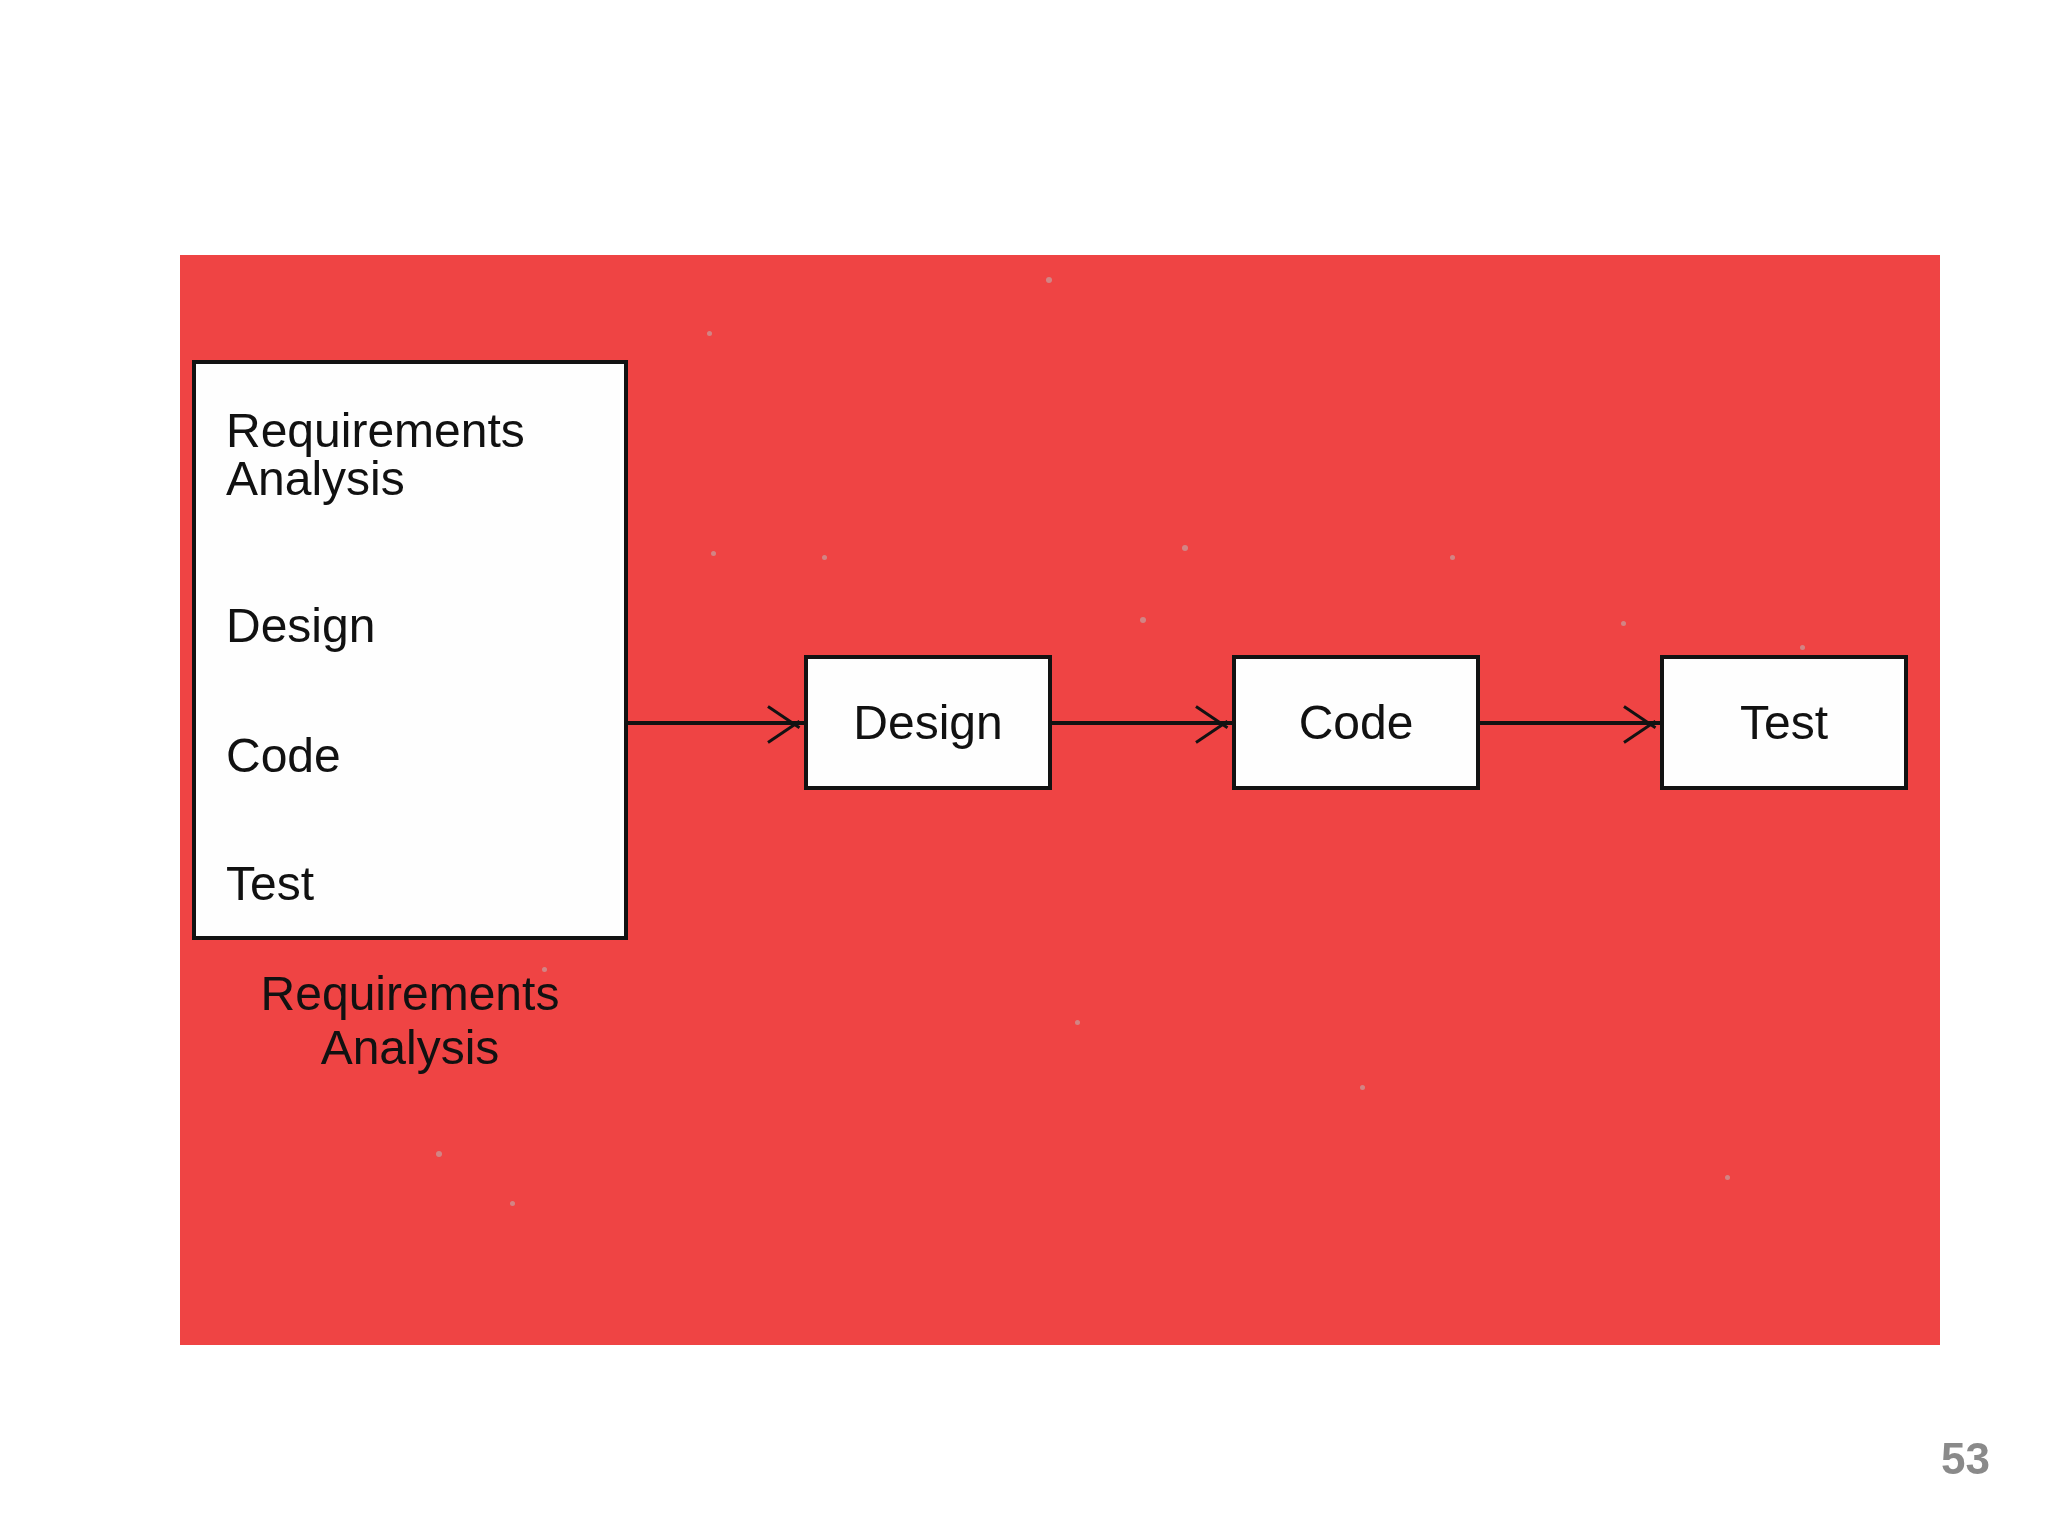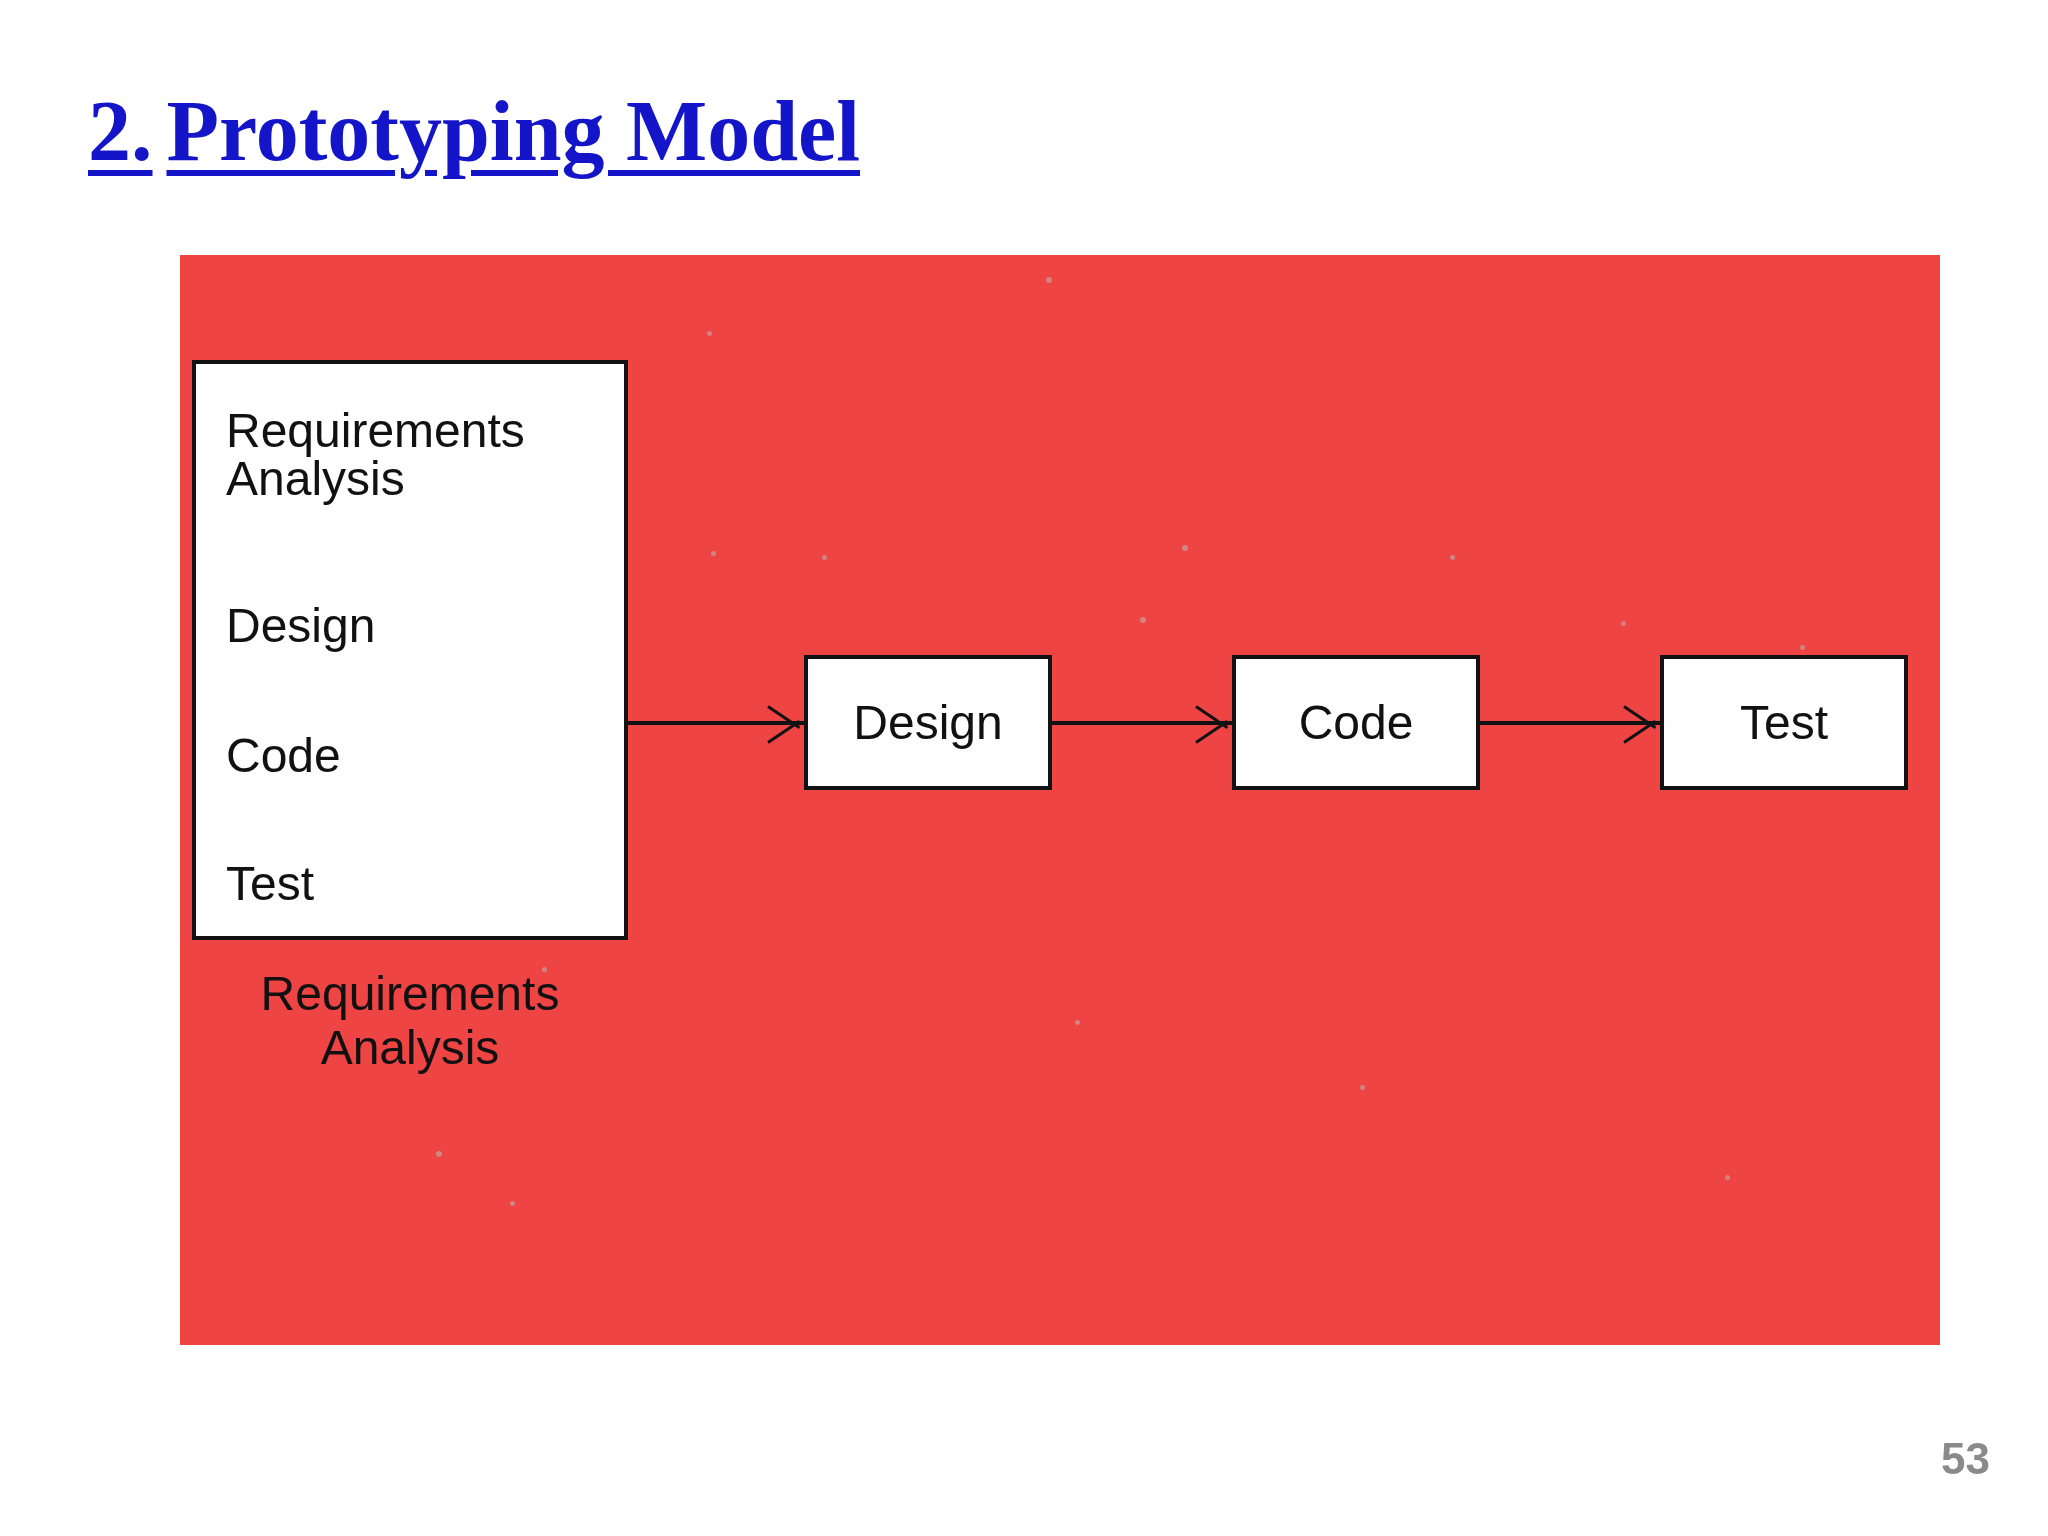--- a/index.html
+++ b/index.html
@@ -158,23 +158,20 @@
     font-weight: bold;
     font-size: 44px;
     color: #8a8a8a;
   }
 </style>
 </head>
 <body>
 
 <div id="slide">
 
-  <div id="title">
-    <span class="num">2.</span><span class="rest">Prototyping Model</span>
-  </div>
 
   <div id="scan">
 
     <div class="speck" style="left:866px;  top:22px;  width:6px; height:6px;"></div>
     <div class="speck" style="left:527px;  top:76px;  width:5px; height:5px;"></div>
     <div class="speck" style="left:226px;  top:230px; width:5px; height:5px;"></div>
     <div class="speck" style="left:642px;  top:300px; width:5px; height:5px;"></div>
     <div class="speck" style="left:531px;  top:296px; width:5px; height:5px;"></div>
     <div class="speck" style="left:1002px; top:290px; width:6px; height:6px;"></div>
     <div class="speck" style="left:1270px; top:300px; width:5px; height:5px;"></div>

